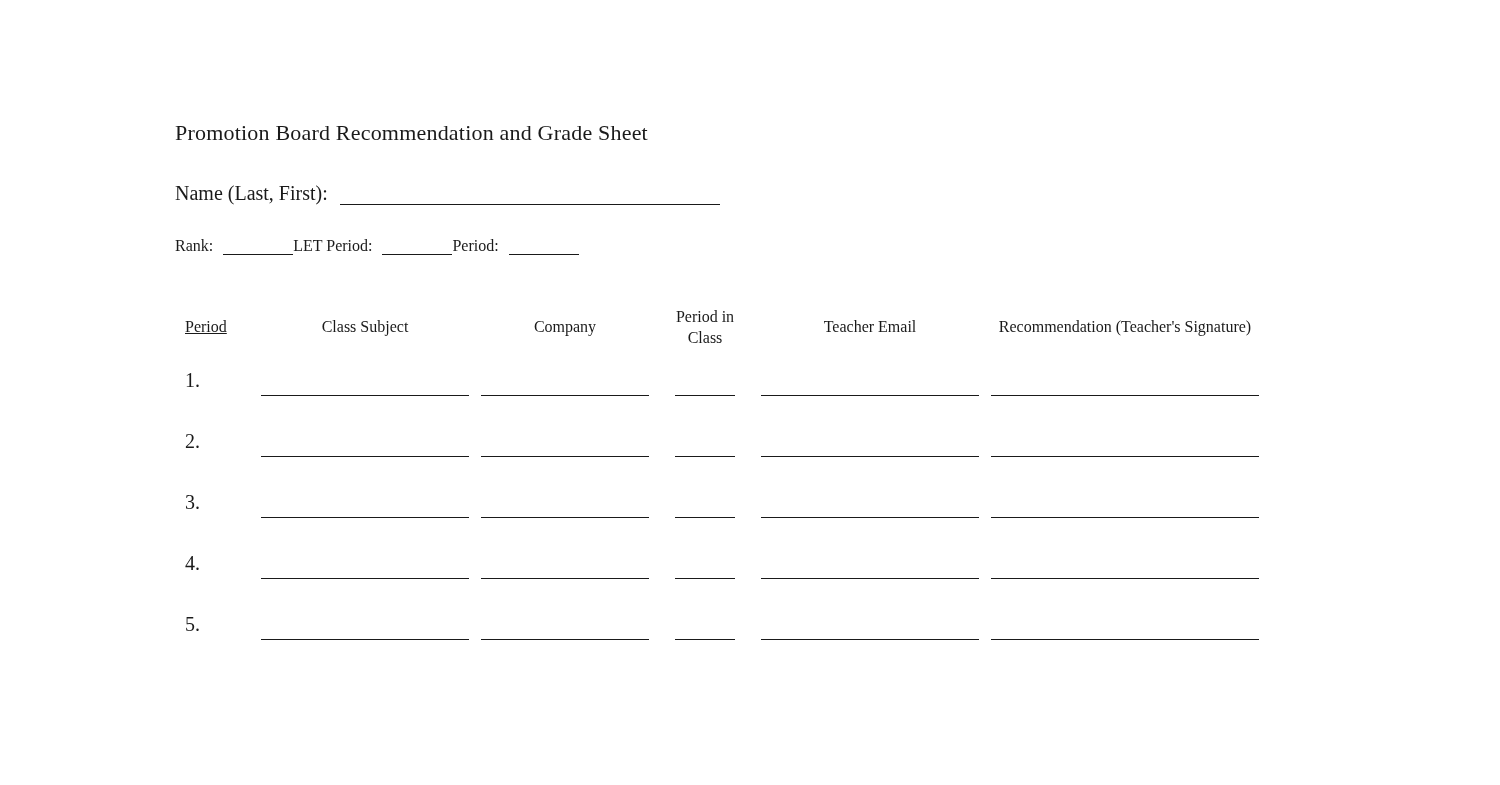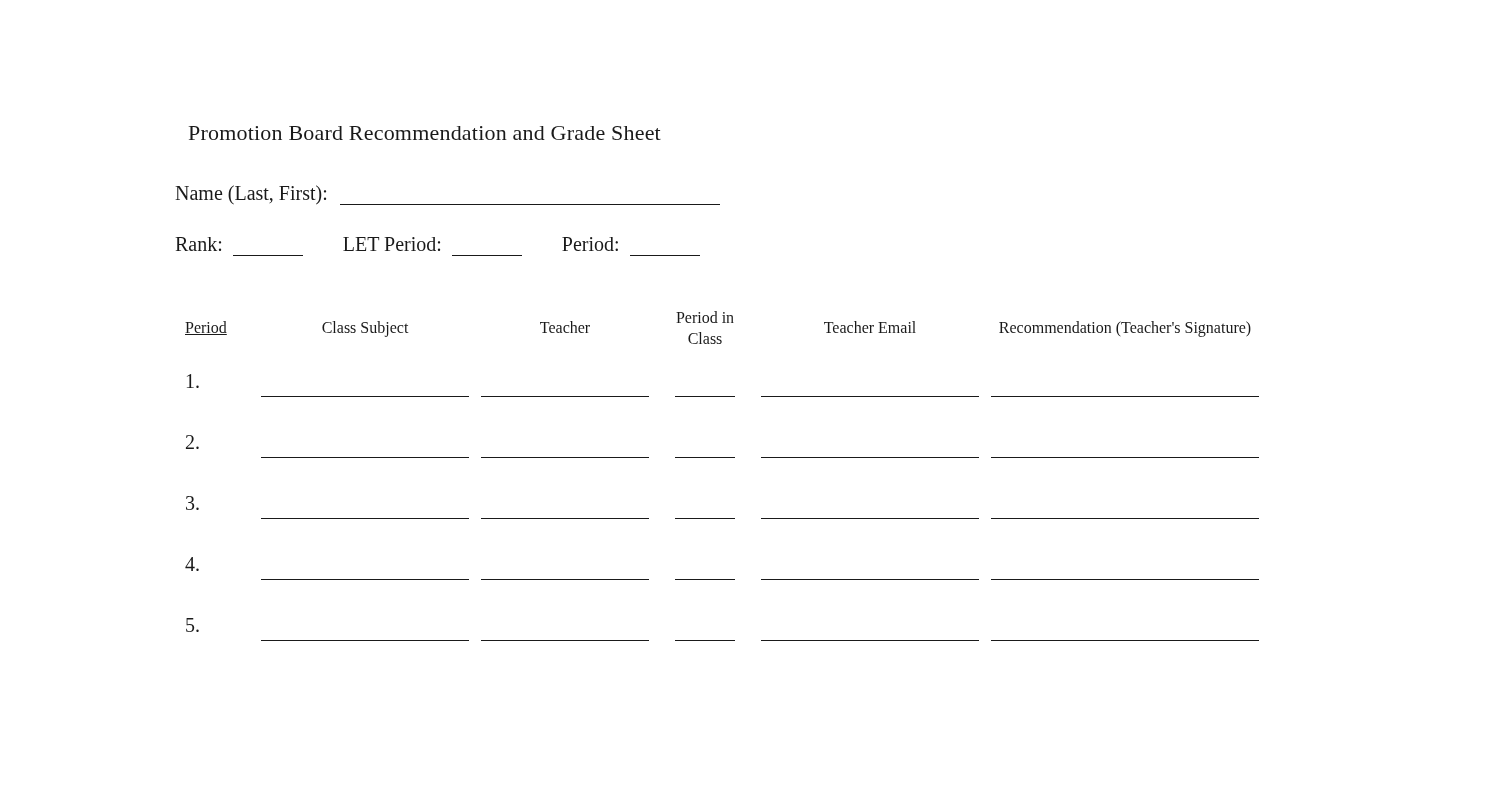--- a/index.html
+++ b/index.html
@@ -18,21 +18,20 @@
 
     .page-container {
       padding: 120px 175px 60px 175px;
     }
 
     .form-title {
       font-size: 22px;
       font-weight: normal;
       margin-bottom: 36px;
       letter-spacing: 0.2px;
-      margin-left: 13px;
     }
 
     .name-row {
       display: flex;
       align-items: center;
       margin-bottom: 28px;
       font-size: 20px;
     }
 
     .name-label {
@@ -42,23 +41,22 @@
 
     .name-line {
       border-bottom: 1.5px solid #1a1a1a;
       width: 380px;
       height: 22px;
     }
 
     .info-row {
       display: flex;
       align-items: flex-start;
-      gap: 40px;
       margin-bottom: 52px;
-      font-size: 20px;
+      font-size: 16px;
     }
 
     .info-field {
       display: flex;
       align-items: flex-end;
       gap: 10px;
     }
 
     .info-label {
       white-space: nowrap;
@@ -157,21 +155,21 @@
       <span class="info-label">Period:</span>
       <div class="info-line-medium"></div>
     </div>
   </div>
 
   <div class="table-section">
 
     <div class="table-header">
       <div class="col-header col-header-period">Period</div>
       <div class="col-header">Class Subject</div>
-      <div class="col-header">Teacher</div>
+      <div class="col-header">Company</div>
       <div class="col-header">Period in Class</div>
       <div class="col-header">Teacher Email</div>
       <div class="col-header">Recommendation (Teacher's Signature)</div>
     </div>
 
     <div class="table-row">
       <div class="row-num">1.</div>
       <div class="row-line"></div>
       <div class="row-line"></div>
       <div class="row-line-short"></div>

